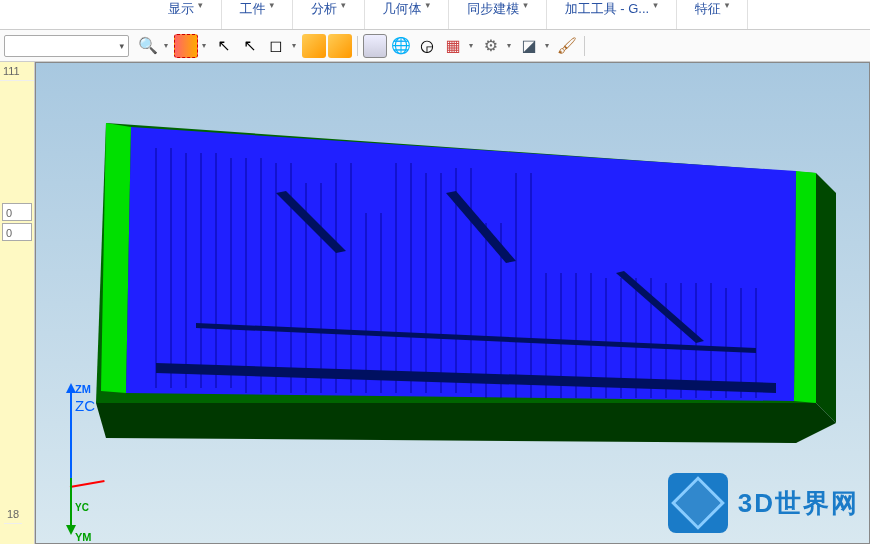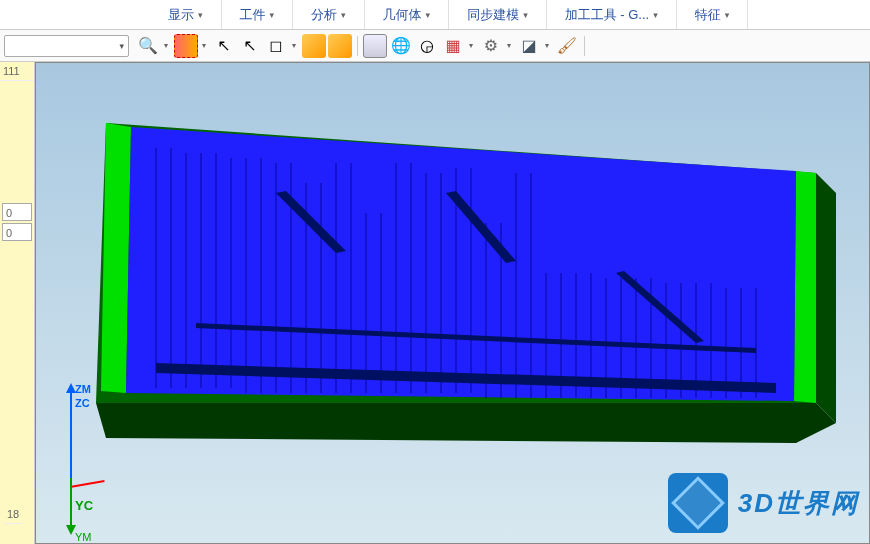--- a/index.html
+++ b/index.html
@@ -1,43 +1,43 @@
 <!DOCTYPE html>
 <html><head>
 <meta charset="utf-8">
 <style>
 *{margin:0;padding:0;box-sizing:border-box;font-family:"Microsoft YaHei",sans-serif}
 body{width:870px;height:544px;overflow:hidden;background:#fff;position:relative}
 .menubar{height:30px;display:flex;border-bottom:1px solid #ccc;background:#fff;padding-left:150px}
-.menu-item{display:flex;align-items:center;padding:0 18px;color:#2952a3;font-size:13px;border-right:1px solid #e0e0e0;cursor:pointer}
+.menu-item{display:flex;align-items:flex-start;padding:0 18px;color:#2952a3;font-size:13px;border-right:1px solid #e0e0e0;cursor:pointer}
 .menu-item .dd{margin-left:4px;font-size:9px;color:#666}
 .toolbar{height:32px;display:flex;align-items:center;border-bottom:1px solid #ccc;background:#fafafa;padding-left:4px}
 .combo{width:125px;height:22px;border:1px solid #aaa;background:#fff;margin-right:6px;display:flex;align-items:center;justify-content:flex-end;padding-right:4px;border-radius:2px}
 .combo .dd{font-size:9px;color:#555}
 .tb-btn{width:24px;height:24px;display:flex;align-items:center;justify-content:center;margin:0 1px;cursor:pointer;border-radius:3px;font-size:16px}
 .tb-dd{width:10px;text-align:center;font-size:8px;color:#666;margin-right:2px}
 .sep{width:1px;height:20px;background:#ccc;margin:0 4px}
 .left-panel{position:absolute;left:0;top:62px;width:35px;height:482px;background:#fef9c3;border-right:1px solid #ccc;font-size:11px;color:#666}
 .left-panel div{padding:3px;border-bottom:1px solid #eee}
 .btm-num{position:absolute;bottom:20px;left:4px}
 .viewport{position:absolute;left:35px;top:62px;right:0;bottom:0;background:linear-gradient(to bottom,#a8c8e0,#d8e8f0);border:1px solid #888}
 .wcs{position:absolute;left:4px;bottom:0;width:70px;height:160px}
 .wcs-z{position:absolute;left:35px;top:0;color:#0060ff;font-size:11px;font-weight:bold}
-.wcs-zc{position:absolute;left:35px;top:14px;color:#0060ff;font-size:11px;font-weight:bold}
-.wcs-y{position:absolute;left:35px;bottom:30px;color:#00a000;font-size:13px;font-weight:bold}
-.wcs-ym{position:absolute;left:35px;bottom:0;color:#00a000;font-size:11px;font-weight:normal}
+.wcs-zc{position:absolute;left:35px;top:14px;color:#0060ff;font-size:15px;font-weight:normal}
+.wcs-y{position:absolute;left:35px;bottom:30px;color:#00a000;font-size:10px;font-weight:bold}
+.wcs-ym{position:absolute;left:35px;bottom:0;color:#00a000;font-size:11px;font-weight:bold}
 .axis-z{position:absolute;left:30px;top:5px;width:2px;height:100px;background:#0060ff}
 .axis-y{position:absolute;left:30px;top:95px;width:2px;height:50px;background:#00a000}
 .axis-x{position:absolute;left:30px;top:103px;width:35px;height:2px;background:#ff0000;transform:rotate(-10deg);transform-origin:left}
 .arrow-z{position:absolute;left:26px;top:0;width:0;height:0;border-left:5px solid transparent;border-right:5px solid transparent;border-bottom:10px solid #0060ff}
 .arrow-y{position:absolute;left:26px;bottom:8px;width:0;height:0;border-left:5px solid transparent;border-right:5px solid transparent;border-top:10px solid #00a000}
 .watermark{position:absolute;right:10px;bottom:10px;display:flex;align-items:center;gap:10px}
 .wm-logo{width:60px;height:60px;background:#1a7bc8;border-radius:8px;display:flex;align-items:center;justify-content:center;transform:rotate(0deg)}
 .wm-cube{width:38px;height:38px;border:3px solid #88ccff;transform:rotate(45deg);background:rgba(255,255,255,0.1)}
-.wm-text{display:flex;flex-direction:row;color:#1a7bc8;font-style:italic}
+.wm-text{display:flex;flex-direction:row;color:#1a7bc8;}
 .wm-title{font-size:26px;font-weight:bold;letter-spacing:2px}
 .wm-url{font-size:14px;letter-spacing:1px;color:#2a8bd8}
 .model{position:absolute;left:40px;top:30px;width:760px;height:380px}
 .ic-sel{background:linear-gradient(90deg,#f66,#fa0);border:1px dashed #c00}
 .ic-cube{background:linear-gradient(135deg,#fc5,#f90)}
 .ic-wire{border:1px solid #888;background:linear-gradient(#eef,#ccd)}
 .ic-gear{color:#666}
 .ic-paint{color:#a62}
 </style>
 </head>

